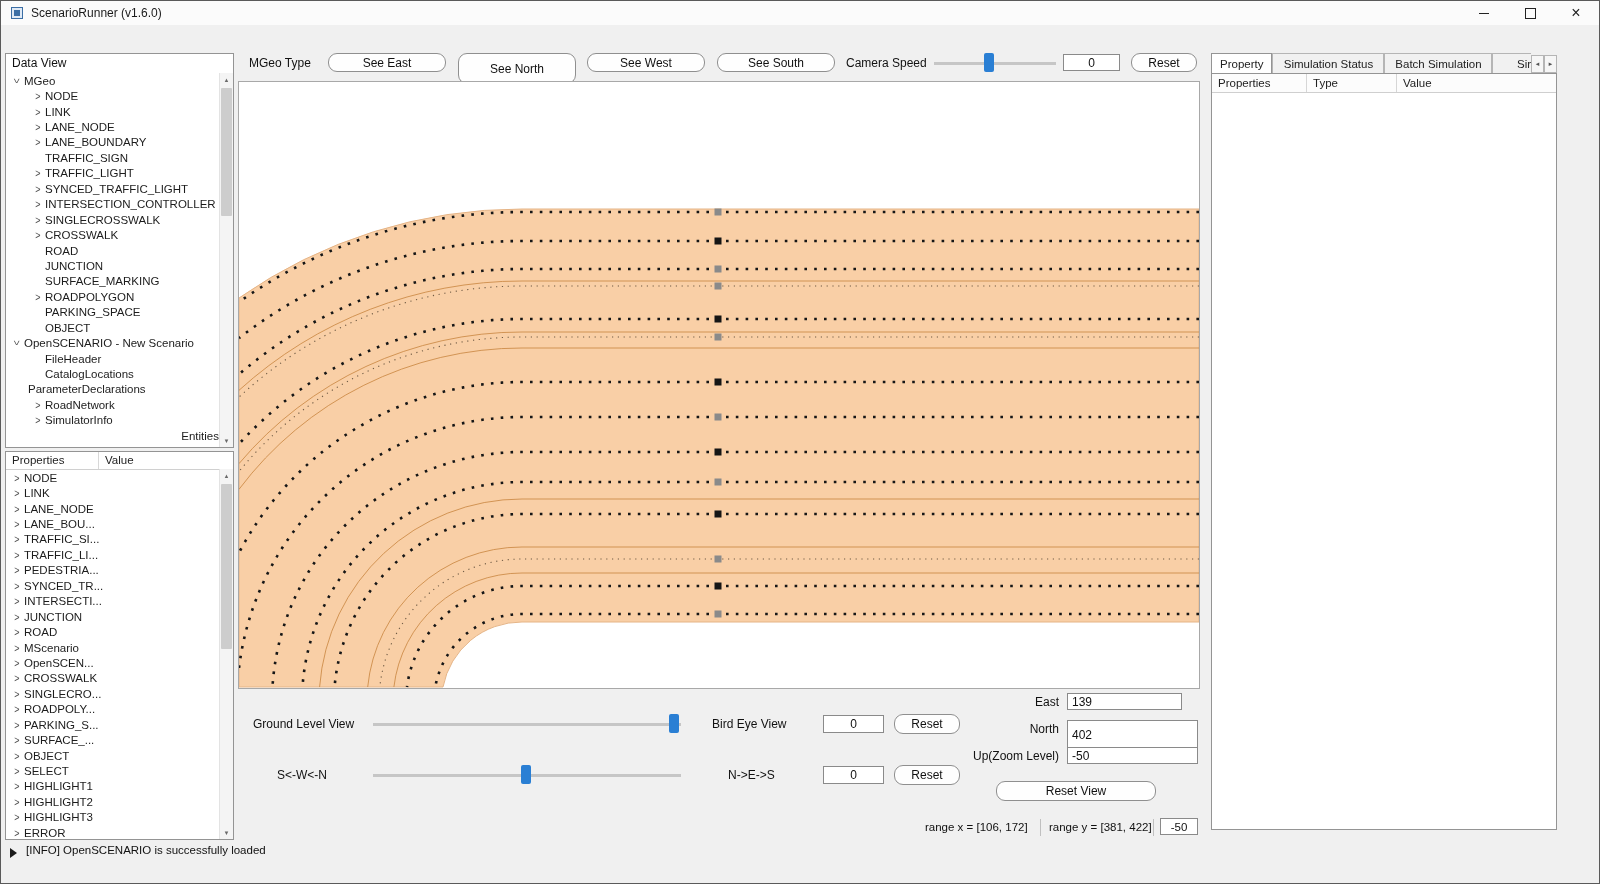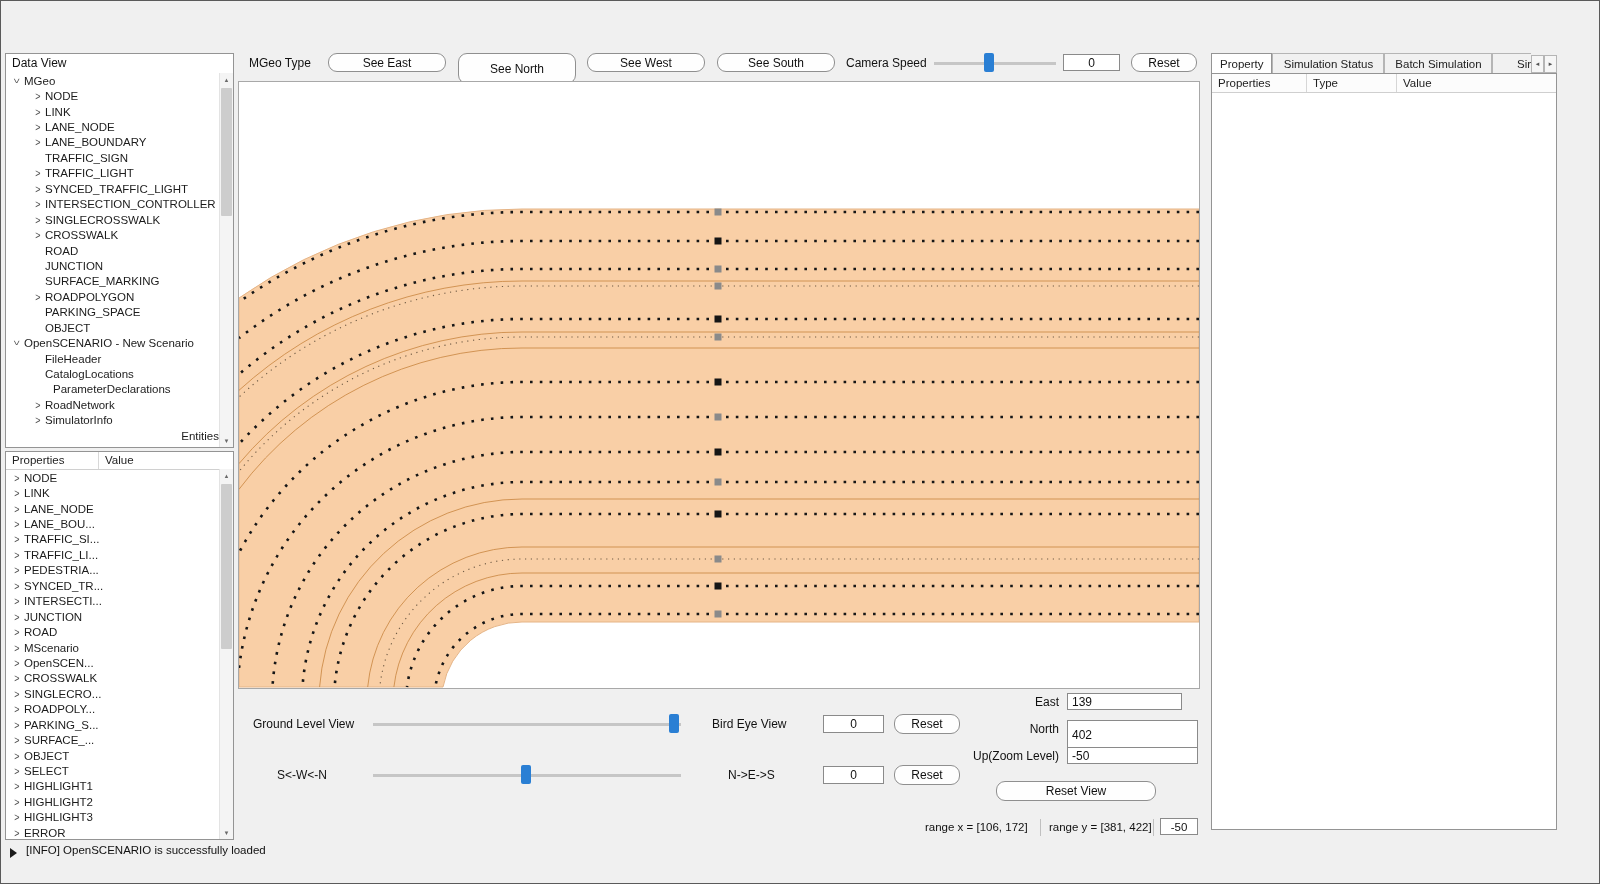--- a/index.html
+++ b/index.html
@@ -95,20 +95,35 @@
   .tri{position:absolute;left:9px;top:847px;width:0;height:0;border-left:7px solid #1a1a1a;
        border-top:5px solid transparent;border-bottom:5px solid transparent;}
   #status-msg{position:absolute;left:25px;top:843px;font-size:11.5px;color:#111;}
   .smalllbl{font-size:11.5px;}
 </style>
 </head>
 <body>
 
 <div id="window">
 
+  <div id="titlebar">
+    <span id="app-icon"></span>
+    <span id="win-title">ScenarioRunner (v1.6.0)</span>
+    <div id="win-btns">
+      <div class="winbtn">
+          <span class="glyph-min"></span>
+        </div>
+      <div class="winbtn">
+          <span class="glyph-max"></span>
+        </div>
+      <div class="winbtn">
+          <span class="glyph-close">×</span>
+        </div>
+    </div>
+  </div>
 
 
   <div id="dataview" class="panel">
     <div class="panel-title">Data View</div>
     <div id="tree">
         <div class="tree-row" style="padding-left: 3px;">
           <span class="chev down">&gt;</span>
           <span class="tree-label">MGeo</span>
         </div>
         <div class="tree-row" style="padding-left: 24px;">
@@ -180,21 +195,21 @@
           <span class="tree-label">OpenSCENARIO - New Scenario</span>
         </div>
         <div class="tree-row" style="padding-left: 24px;">
           <span class="chev"></span>
           <span class="tree-label">FileHeader</span>
         </div>
         <div class="tree-row" style="padding-left: 24px;">
           <span class="chev"></span>
           <span class="tree-label">CatalogLocations</span>
         </div>
-        <div class="tree-row" style="padding-left: 32px;">
+        <div class="tree-row" style="padding-left: 7px;">
           <span class="chev"></span>
           <span class="tree-label">ParameterDeclarations</span>
         </div>
         <div class="tree-row" style="padding-left: 24px;">
           <span class="chev">&gt;</span>
           <span class="tree-label">RoadNetwork</span>
         </div>
         <div class="tree-row" style="padding-left: 24px;">
           <span class="chev">&gt;</span>
           <span class="tree-label">SimulatorInfo</span>

